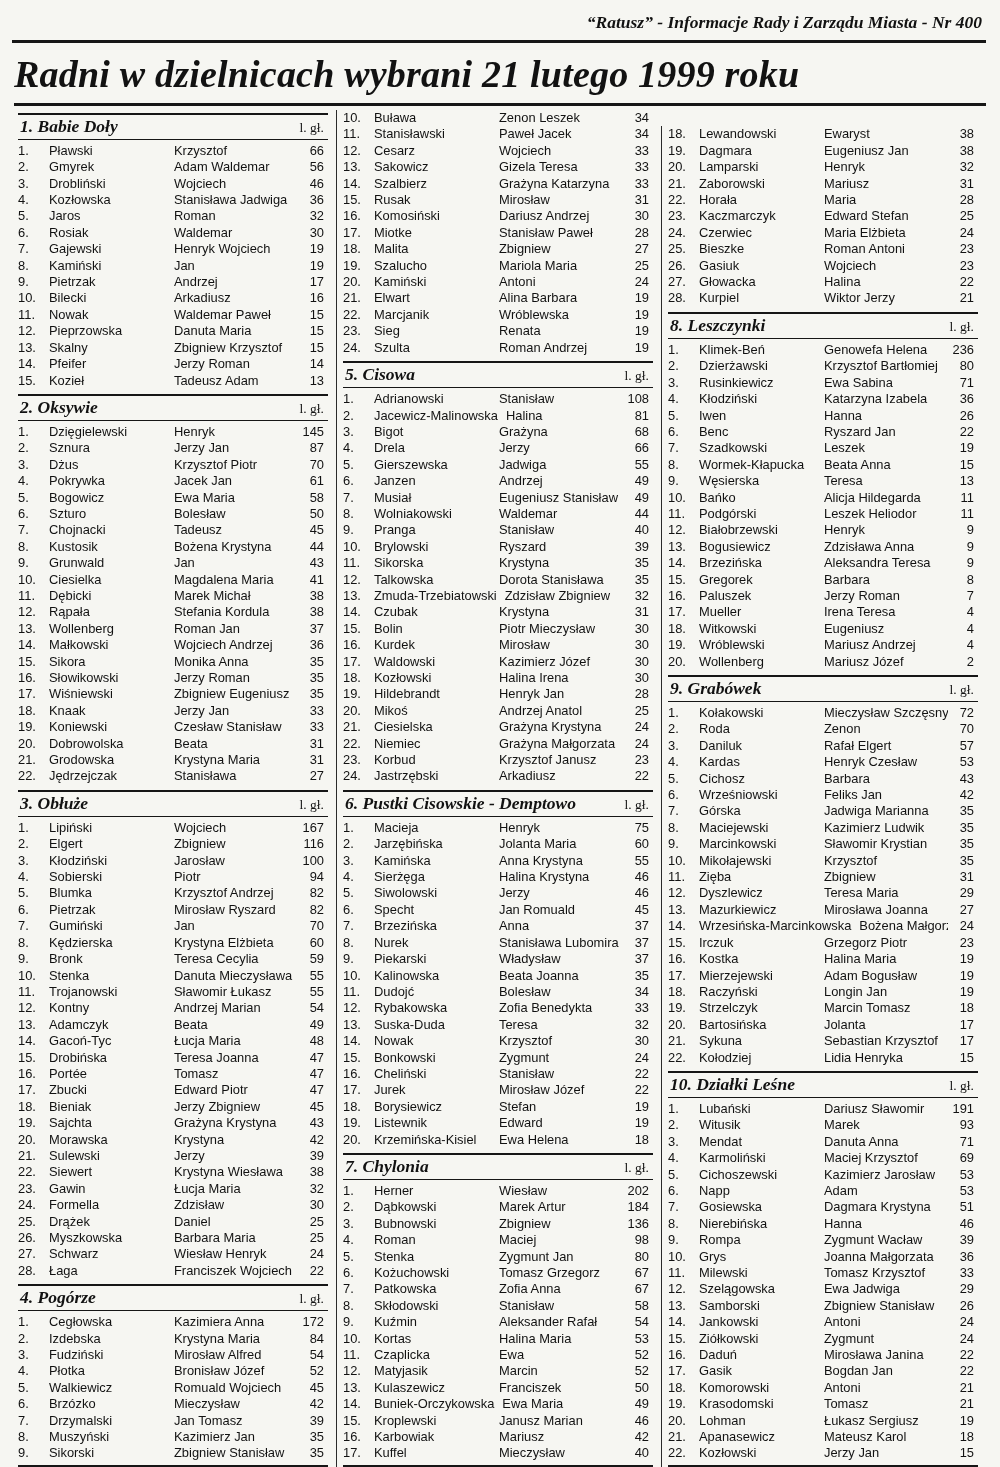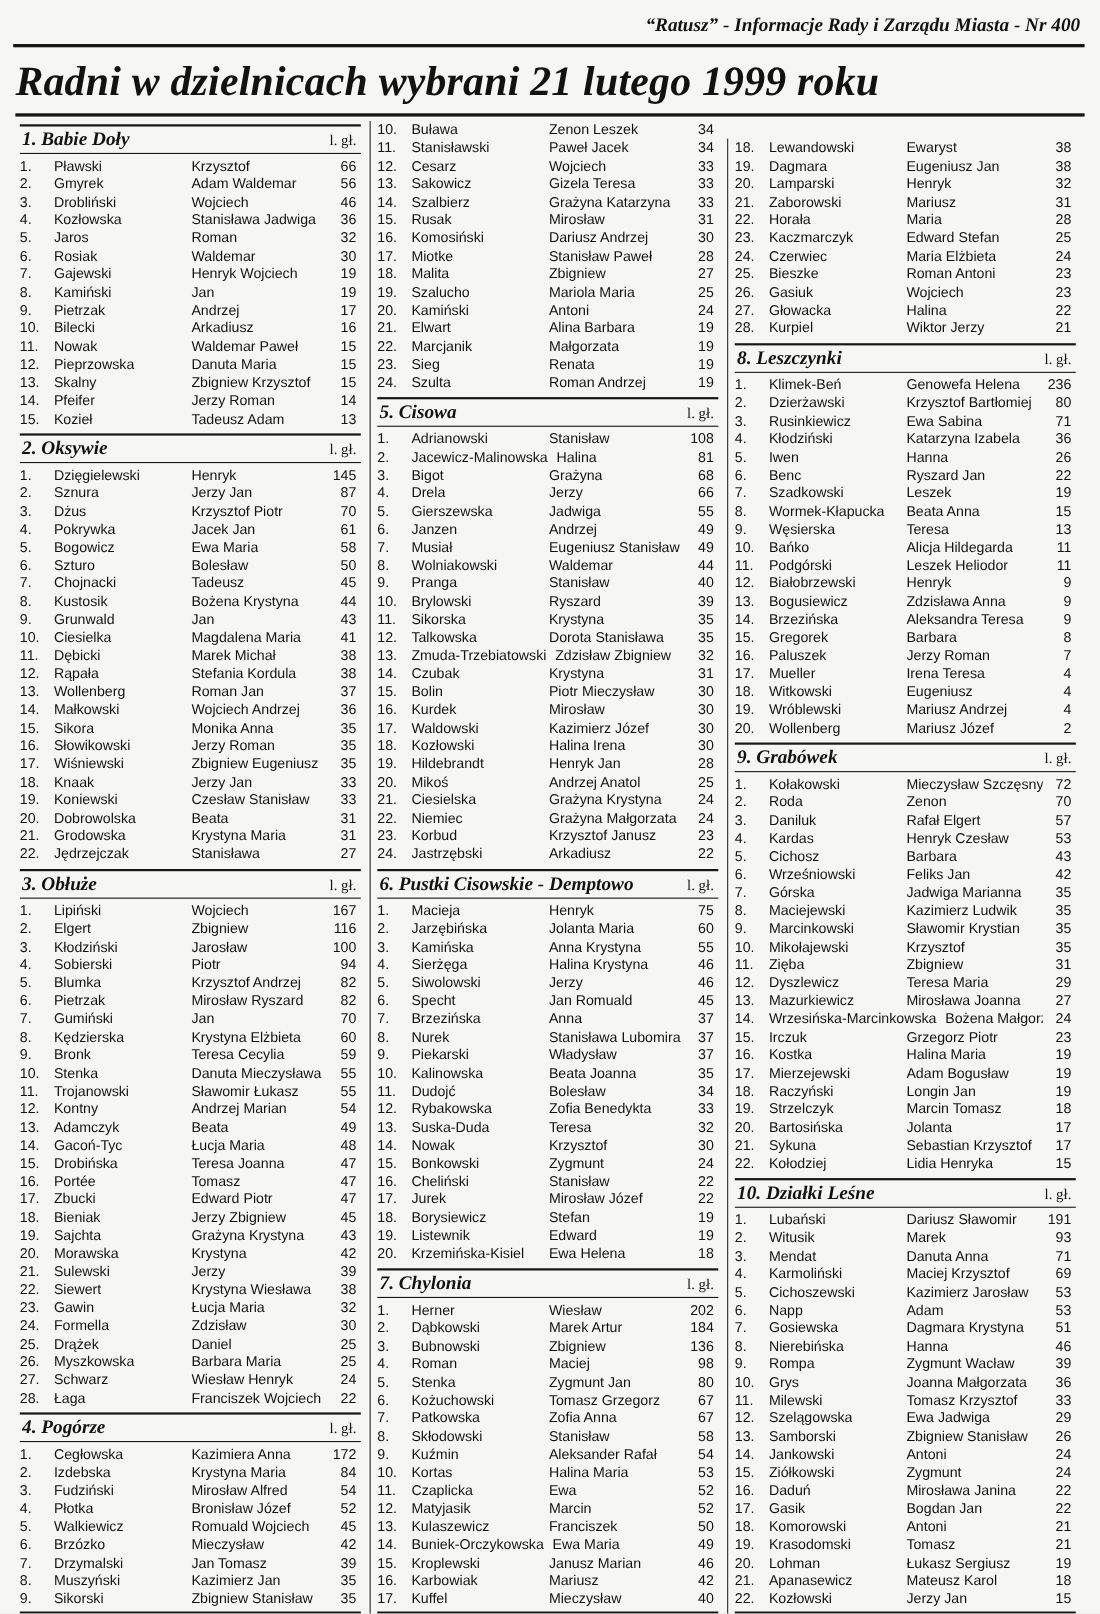--- a/index.html
+++ b/index.html
@@ -588,21 +588,21 @@
           </div>
           <div class="row">
             <span class="num">21.</span>
             <span class="surname">Elwart</span>
             <span class="given">Alina Barbara</span>
             <span class="votes">19</span>
           </div>
           <div class="row">
             <span class="num">22.</span>
             <span class="surname">Marcjanik</span>
-            <span class="given">Małgorzata</span>
+            <span class="given">Wróblewska</span>
             <span class="votes">19</span>
           </div>
           <div class="row">
             <span class="num">23.</span>
             <span class="surname">Sieg</span>
             <span class="given">Renata</span>
             <span class="votes">19</span>
           </div>
           <div class="row">
             <span class="num">24.</span>

